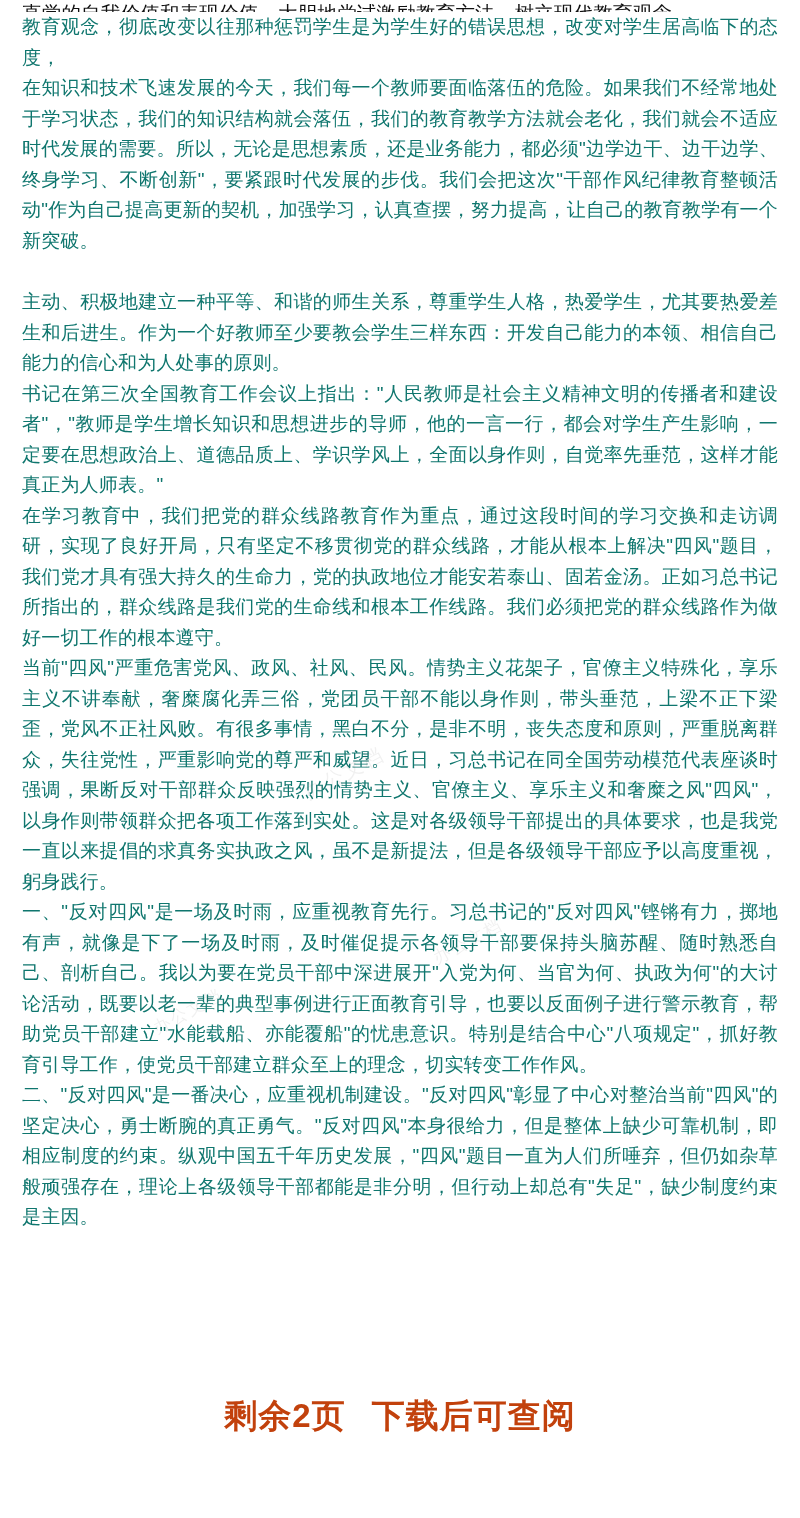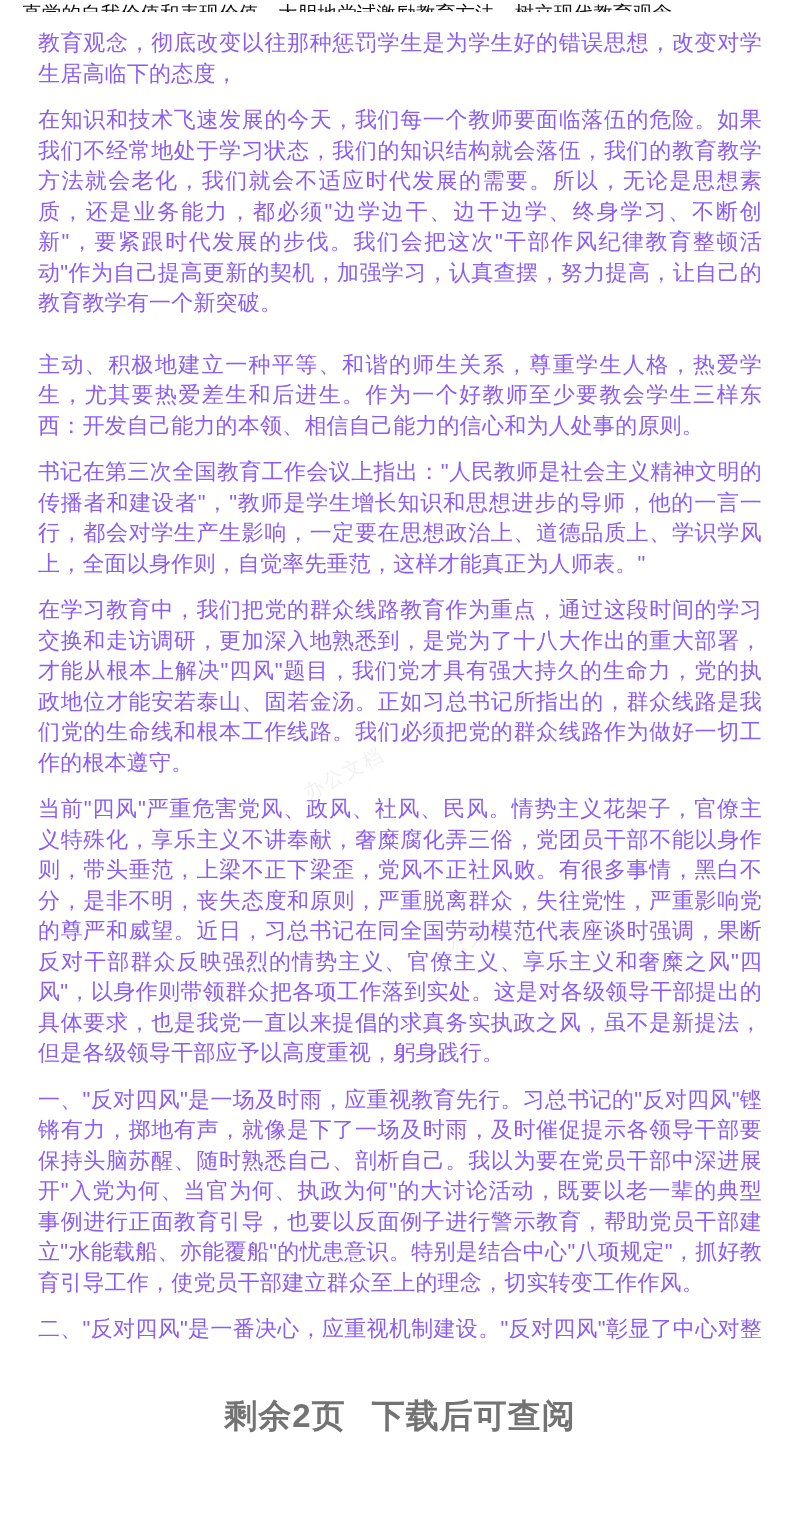--- a/index.html
+++ b/index.html
@@ -35,27 +35,27 @@
     line-height: 30px;
     letter-spacing: 0.2px;
     text-align: justify;
     text-justify: inter-ideograph;
     color: #111;
     height: 14px;
     overflow: hidden;
     margin-top: -2px;
   }
   .para {
-    font-size: 22px;
+    font-size: 19px;
     line-height: 30.5px;
     letter-spacing: 0.2px;
     text-align: justify;
     text-justify: inter-ideograph;
-    margin: 16px;
-    color: #8b5cf6;
+    margin: 0;
+    color: #0f766e;
     text-indent: 0;
   }
   .para.gap-top {
     margin-top: 31px;
   }
   .footer-zone {
     position: absolute;
     left: 0;
     bottom: 0;
     width: 800px;
@@ -64,21 +64,21 @@
   }
   .footer-note {
     position: absolute;
     left: 0;
     top: 48px;
     width: 800px;
     text-align: center;
     font-size: 33px;
     font-weight: bold;
     letter-spacing: 1px;
-    color: #737373;
+    color: #c2410c;
   }
   .footer-note .sep {
     display: inline-block;
     width: 26px;
   }
   .watermark {
     position: absolute;
     left: 300px;
     top: 760px;
     font-size: 20px;
@@ -103,21 +103,21 @@
 <body>
 
 <div class="page">
 
   <div class="doc-body">
     <div class="clipped-line">直觉的自我价值和表现价值，大胆地尝试激励教育方法，树立现代教育观念，</div>
     <p class="para">教育观念，彻底改变以往那种惩罚学生是为学生好的错误思想，改变对学生居高临下的态度，</p>
     <p class="para">在知识和技术飞速发展的今天，我们每一个教师要面临落伍的危险。如果我们不经常地处于学习状态，我们的知识结构就会落伍，我们的教育教学方法就会老化，我们就会不适应时代发展的需要。所以，无论是思想素质，还是业务能力，都必须"边学边干、边干边学、终身学习、不断创新"，要紧跟时代发展的步伐。我们会把这次"干部作风纪律教育整顿活动"作为自己提高更新的契机，加强学习，认真查摆，努力提高，让自己的教育教学有一个新突破。</p>
     <p class="para gap-top">主动、积极地建立一种平等、和谐的师生关系，尊重学生人格，热爱学生，尤其要热爱差生和后进生。作为一个好教师至少要教会学生三样东西：开发自己能力的本领、相信自己能力的信心和为人处事的原则。</p>
     <p class="para">书记在第三次全国教育工作会议上指出："人民教师是社会主义精神文明的传播者和建设者"，"教师是学生增长知识和思想进步的导师，他的一言一行，都会对学生产生影响，一定要在思想政治上、道德品质上、学识学风上，全面以身作则，自觉率先垂范，这样才能真正为人师表。"</p>
-    <p class="para">在学习教育中，我们把党的群众线路教育作为重点，通过这段时间的学习交换和走访调研，更加深入地熟悉到，是党为了十八大作出的重大部署，才能从根本上解决"四风"题目，我们党才具有强大持久的生命力，党的执政地位才能安若泰山、固若金汤。正如习总书记所指出的，群众线路是我们党的生命线和根本工作线路。我们必须把党的群众线路作为做好一切工作的根本遵守。</p>
+    <p class="para">在学习教育中，我们把党的群众线路教育作为重点，通过这段时间的学习交换和走访调研，实现了良好开局，只有坚定不移贯彻党的群众线路，才能从根本上解决"四风"题目，我们党才具有强大持久的生命力，党的执政地位才能安若泰山、固若金汤。正如习总书记所指出的，群众线路是我们党的生命线和根本工作线路。我们必须把党的群众线路作为做好一切工作的根本遵守。</p>
     <p class="para">当前"四风"严重危害党风、政风、社风、民风。情势主义花架子，官僚主义特殊化，享乐主义不讲奉献，奢糜腐化弄三俗，党团员干部不能以身作则，带头垂范，上梁不正下梁歪，党风不正社风败。有很多事情，黑白不分，是非不明，丧失态度和原则，严重脱离群众，失往党性，严重影响党的尊严和威望。近日，习总书记在同全国劳动模范代表座谈时强调，果断反对干部群众反映强烈的情势主义、官僚主义、享乐主义和奢糜之风"四风"，以身作则带领群众把各项工作落到实处。这是对各级领导干部提出的具体要求，也是我党一直以来提倡的求真务实执政之风，虽不是新提法，但是各级领导干部应予以高度重视，躬身践行。</p>
     <p class="para">一、"反对四风"是一场及时雨，应重视教育先行。习总书记的"反对四风"铿锵有力，掷地有声，就像是下了一场及时雨，及时催促提示各领导干部要保持头脑苏醒、随时熟悉自己、剖析自己。我以为要在党员干部中深进展开"入党为何、当官为何、执政为何"的大讨论活动，既要以老一辈的典型事例进行正面教育引导，也要以反面例子进行警示教育，帮助党员干部建立"水能载船、亦能覆船"的忧患意识。特别是结合中心"八项规定"，抓好教育引导工作，使党员干部建立群众至上的理念，切实转变工作作风。</p>
     <p class="para">二、"反对四风"是一番决心，应重视机制建设。"反对四风"彰显了中心对整治当前"四风"的坚定决心，勇士断腕的真正勇气。"反对四风"本身很给力，但是整体上缺少可靠机制，即相应制度的约束。纵观中国五千年历史发展，"四风"题目一直为人们所唾弃，但仍如杂草般顽强存在，理论上各级领导干部都能是非分明，但行动上却总有"失足"，缺少制度约束是主因。</p>
 
   </div>
 
   <div class="watermark">办公文档</div>
   <div class="watermark w2">办公文档</div>
   <div class="watermark w3">办公文档</div>
 

